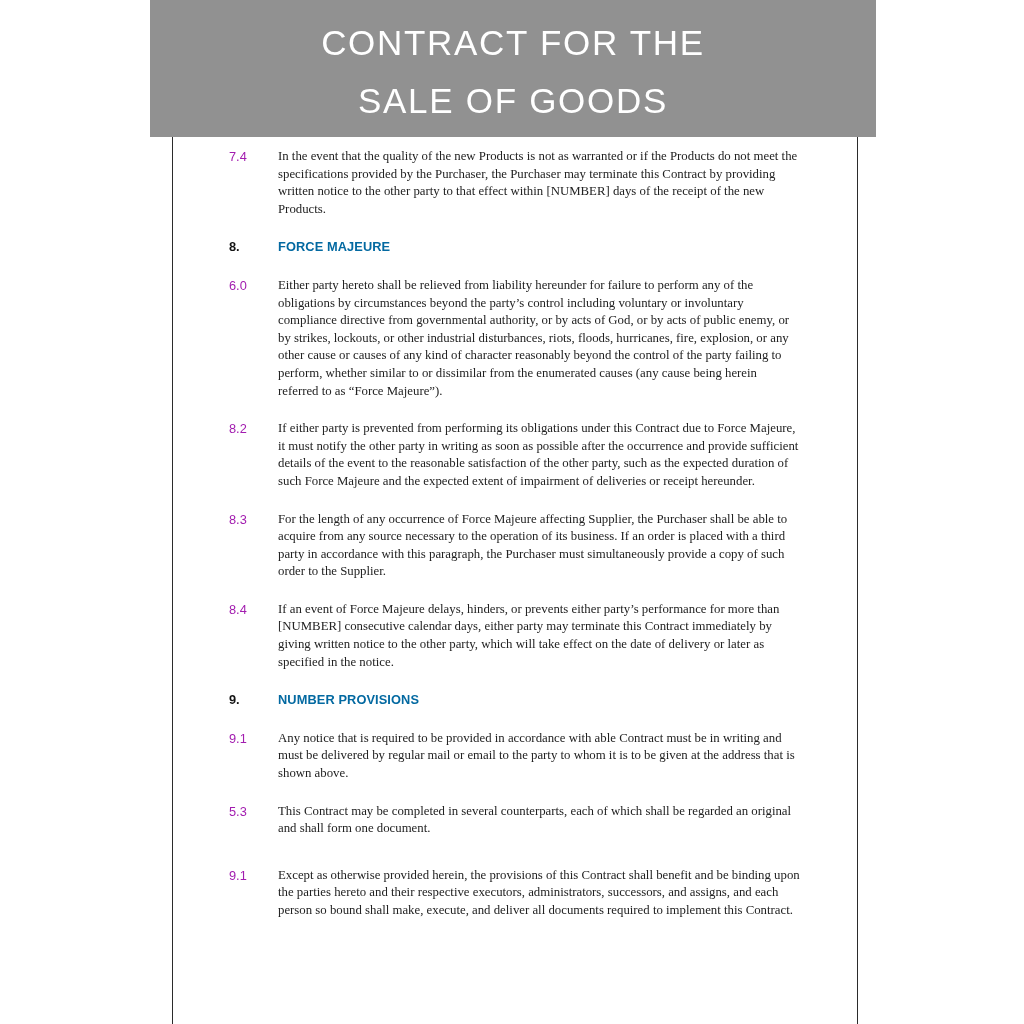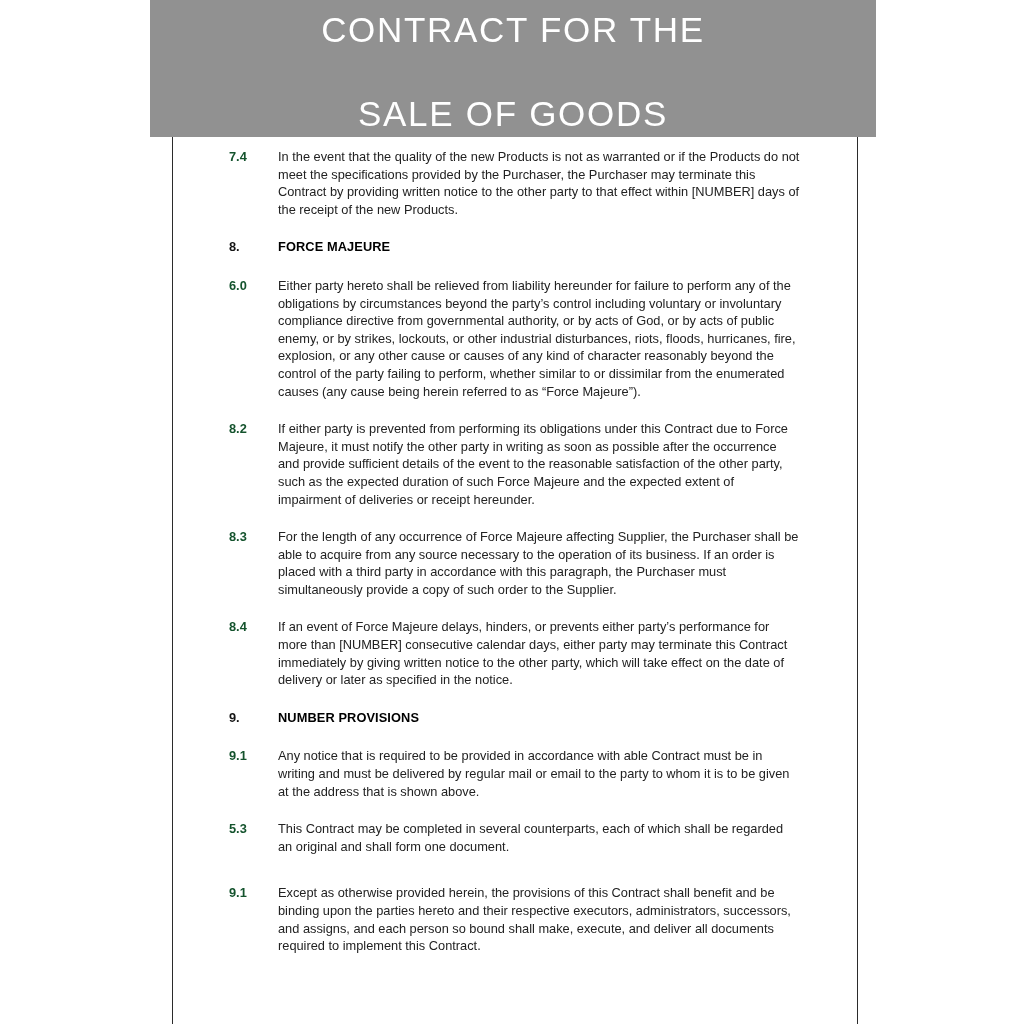--- a/index.html
+++ b/index.html
@@ -33,21 +33,21 @@
     position: absolute;
     left: 150px;
     top: 0px;
     width: 726px;
     height: 137px;
     background: #919191;
     z-index: 5;
     display: flex;
     flex-direction: column;
     align-items: center;
-    justify-content: space-between;
+    justify-content: center;
     box-sizing: border-box;
     padding-top: 6px;
     gap: 11px;
   }
   .banner-line {
     color: #ffffff;
     font-size: 35px;
     line-height: 47px;
     font-weight: 300;
     letter-spacing: 1.7px;
@@ -70,47 +70,48 @@
     align-items: flex-start;
     margin-bottom: 20px;
   }
   .clause.gap-before {
     margin-top: 29px;
   }
   .clause-num {
     flex: 0 0 49px;
     font-size: 12.8px;
     line-height: 17.6px;
-    color: #14532d;
-    font-weight: 700;
+    color: #a21caf;
+    font-weight: 400;
   }
   .clause-text {
     flex: 1 1 auto;
     font-size: 12.8px;
     line-height: 17.6px;
     color: #222222;
     text-align: left;
+    font-family: Liberation Serif, serif;
   }
 
   .heading {
     display: flex;
     align-items: flex-start;
     margin-bottom: 21px;
     margin-top: 5px;
   }
   .heading .clause-num {
     font-weight: 700;
     color: #141414;
   }
   .heading-text {
     flex: 1 1 auto;
     font-size: 12.8px;
     line-height: 17.6px;
     font-weight: 700;
-    color: #000000;
+    color: #0369a1;
     letter-spacing: 0.1px;
   }
 </style>
 </head>
 <body>
 
 <div id="page-sheet">
   <div id="doc-body">
       <div class="clause">
         <div class="clause-num">7.4</div>

